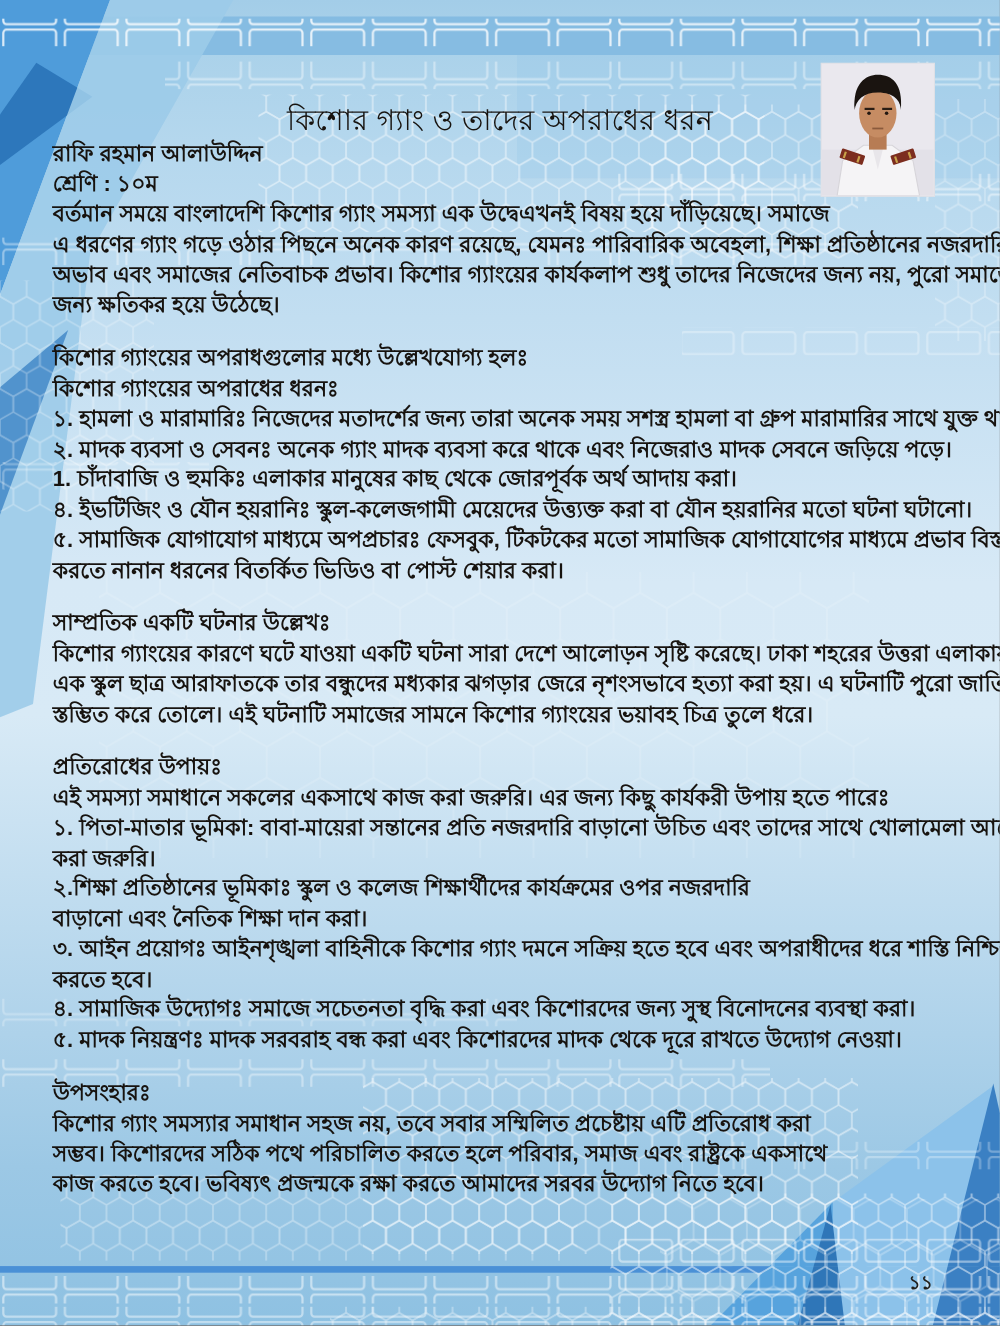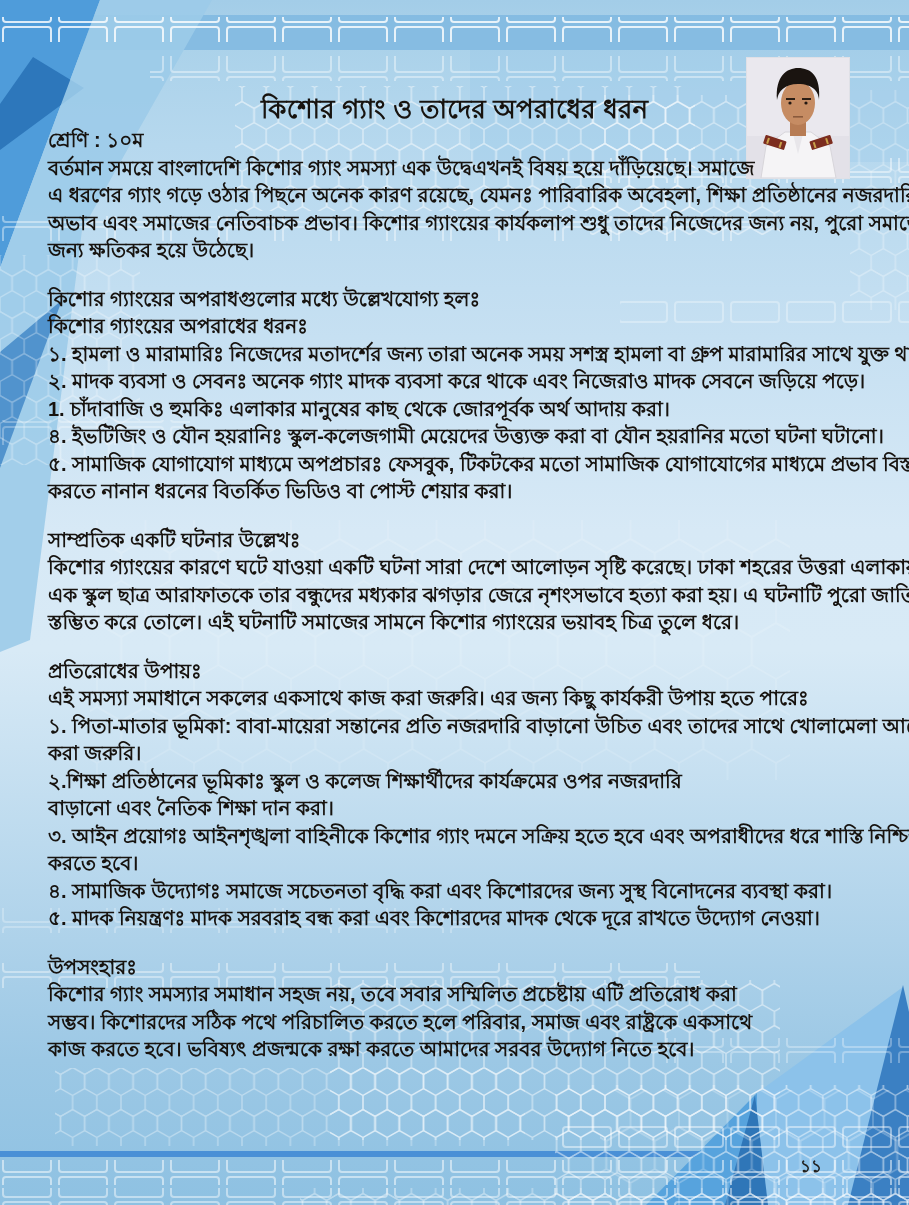--- a/index.html
+++ b/index.html
@@ -11,41 +11,41 @@
     background:linear-gradient(180deg,
       #a3cde8 0%, #abd2ea 4%, #b6d8ee 12%, #c6e0f2 28%,
       #d7e9f6 44%, #d8eaf6 54%, #c3def0 66%, #aed2ea 78%,
       #9cc8e5 88%, #8ec1e2 100%);
     font-family:"Liberation Sans","DejaVu Sans",sans-serif;
   }
   svg.deco{position:absolute;left:0;top:0;}
   .title{
     position:absolute;left:0;top:93px;width:100%;
     text-align:center;
-    font-size:26px;line-height:32px;font-weight:700;
+    font-size:26px;line-height:32px;font-weight:400;
     color:#17130f;letter-spacing:0.2px;
   }
   .body-text{
     position:absolute;left:48px;top:127px;width:832px;
   }
   .tline{
     height:27.5px;line-height:27.5px;
     font-size:20px;font-weight:600;color:#17130f;
     white-space:nowrap;
   }
   .spacer{height:21px;}
   .photo{
     position:absolute;left:747px;top:58px;width:102px;height:120px;
     background:#eae8ee;
     box-shadow:0 0 0 1px #dfe0e6;
     overflow:hidden;
   }
   .page-number{
     position:absolute;left:800px;top:1157px;width:48px;
-    font-size:17px;line-height:20px;font-weight:700;color:#22201d;
+    font-size:17px;line-height:20px;font-weight:700;color:#22201d;text-align:right;
   }
 </style>
 </head>
 <body>
 
 <div class="page">
 
   <svg class="deco" width="909" height="1205" viewBox="0 0 909 1205" aria-hidden="true">
     <defs>
       <pattern id="hexS" patternUnits="userSpaceOnUse" width="24.2" height="42">
@@ -146,20 +146,21 @@
       <circle cx="43" cy="45" r="1.6" fill="#221711"></circle>
       <circle cx="59" cy="45" r="1.6" fill="#221711"></circle>
 
       <rect x="46" y="58" width="10" height="1.6" fill="#8a5a3c"></rect>
     </svg>
   </div>
 
   <div class="title">কিশোর গ্যাং ও তাদের অপরাধের ধরন</div>
 
   <div class="body-text">
+      <div class="tline">রাফি রহমান আলাউদ্দিন</div>
       <div class="tline">শ্রেণি : ১০ম</div>
       <div class="tline">বর্তমান সময়ে বাংলাদেশি কিশোর গ্যাং সমস্যা এক উদ্বেএখনই বিষয় হয়ে দাঁড়িয়েছে। সমাজে</div>
       <div class="tline">এ ধরণের গ্যাং গড়ে ওঠার পিছনে অনেক কারণ রয়েছে, যেমনঃ পারিবারিক অবেহলা, শিক্ষা প্রতিষ্ঠানের নজরদারির</div>
       <div class="tline">অভাব এবং সমাজের নেতিবাচক প্রভাব। কিশোর গ্যাংয়ের কার্যকলাপ শুধু তাদের নিজেদের জন্য নয়, পুরো সমাজের</div>
       <div class="tline">জন্য ক্ষতিকর হয়ে উঠেছে।</div>
       <div class="spacer"></div>
       <div class="tline">কিশোর গ্যাংয়ের অপরাধগুলোর মধ্যে উল্লেখযোগ্য হলঃ</div>
       <div class="tline">কিশোর গ্যাংয়ের অপরাধের ধরনঃ</div>
       <div class="tline">১. হামলা ও মারামারিঃ নিজেদের মতাদর্শের জন্য তারা অনেক সময় সশস্ত্র হামলা বা গ্রুপ মারামারির সাথে যুক্ত থাকে।</div>
       <div class="tline">২. মাদক ব্যবসা ও সেবনঃ  অনেক গ্যাং মাদক ব্যবসা করে থাকে এবং নিজেরাও মাদক সেবনে জড়িয়ে পড়ে।</div>

